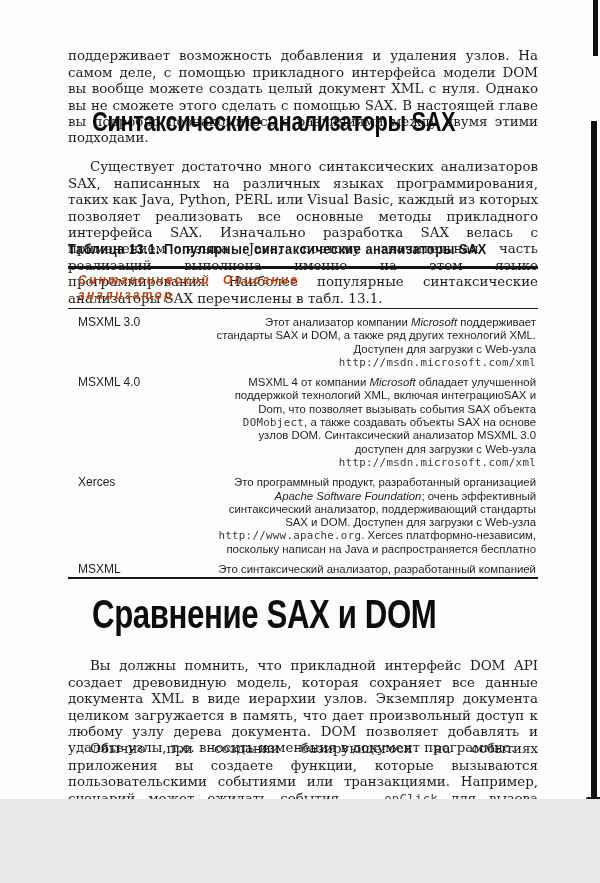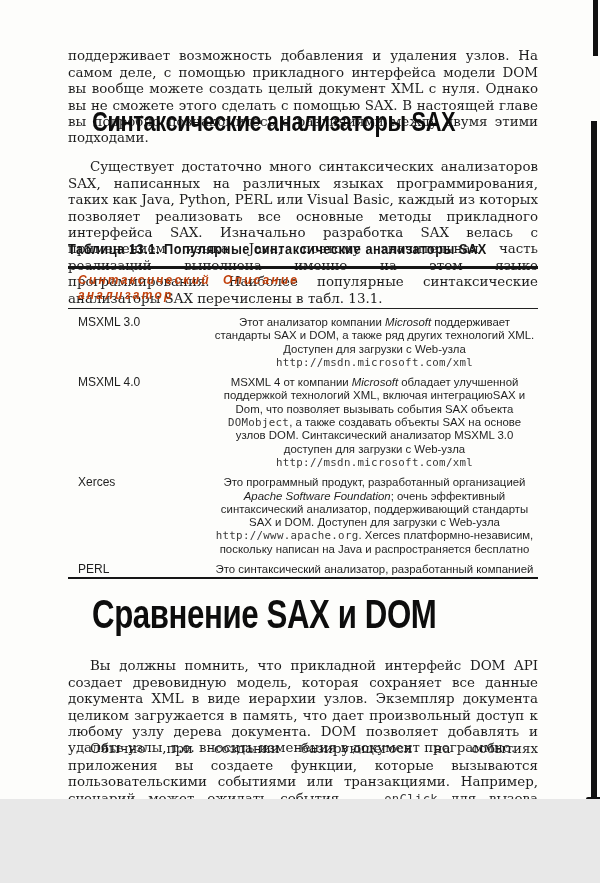--- a/index.html
+++ b/index.html
@@ -55,21 +55,21 @@
     letter-spacing:2.2px;color:#c2410c;
     line-height:15px;
   }
   .t-head .t-h{padding-left:10px;}
   .t-row{
     display:grid;grid-template-columns:145px 1fr;
     padding-top:7px;
     font-size:11.4px;line-height:13.3px;color:#1f1f1f;
   }
   .t-name{padding-left:10px;font-size:12px;}
-  .t-desc{text-align:center;padding-right:2px;}
+  .t-desc{text-align:right;padding-right:2px;}
   .seg-p{}
   .seg-i{font-style:italic;}
   .seg-m{font-family:"DejaVu Sans Mono", monospace;font-size:10.8px;color:#3a3a3a;letter-spacing:0.3px;}
   
   .body-par .seg-m{font-size:12.3px;margin-left:32px;}
   
   .footer{
     position:absolute;top:810px;left:62px;right:62px;
     font-family:"Liberation Sans", sans-serif;
     font-style:italic;color:#222;
@@ -113,21 +113,21 @@
         </div>
         <div class="t-row">
           <div class="t-cell t-name">MSXML 4.0</div>
           <div class="t-cell t-desc"><span class="seg-p">MSXML 4 от компании </span><span class="seg-i">Microsoft</span><span class="seg-p"> обладает улучшенной поддержкой технологий XML, включая интеграциюSAX и Dom, что позволяет вызывать события SAX объекта </span><span class="seg-m">DOMobject</span><span class="seg-p">, а также создавать объекты SAX на основе узлов DOM. Синтаксический анализатор MSXML 3.0 доступен для загрузки с Web-узла </span><span class="seg-m">http://msdn.microsoft.com/xml</span></div>
         </div>
         <div class="t-row">
           <div class="t-cell t-name">Xerces</div>
           <div class="t-cell t-desc"><span class="seg-p">Это программный продукт, разработанный организацией </span><span class="seg-i">Apache Software Foundation</span><span class="seg-p">; очень эффективный синтаксический анализатор, поддерживающий стандарты SAX и DOM. Доступен для загрузки с Web-узла </span><span class="seg-m">http://www.apache.org</span><span class="seg-p">. Xerces платформно-независим, поскольку написан на Java и распространяется бесплатно</span></div>
         </div>
         <div class="t-row">
-          <div class="t-cell t-name">PERL</div>
+          <div class="t-cell t-name">MSXML</div>
           <div class="t-cell t-desc"><span class="seg-p">Это синтаксический анализатор, разработанный компанией </span></div>
         </div>
       </div>
     <div class="rule-bottom"></div>
   </div>
 
   <div class="hx" id="sec2-title">
     <span class="squeeze">Сравнение SAX и DOM</span>
   </div>
 

